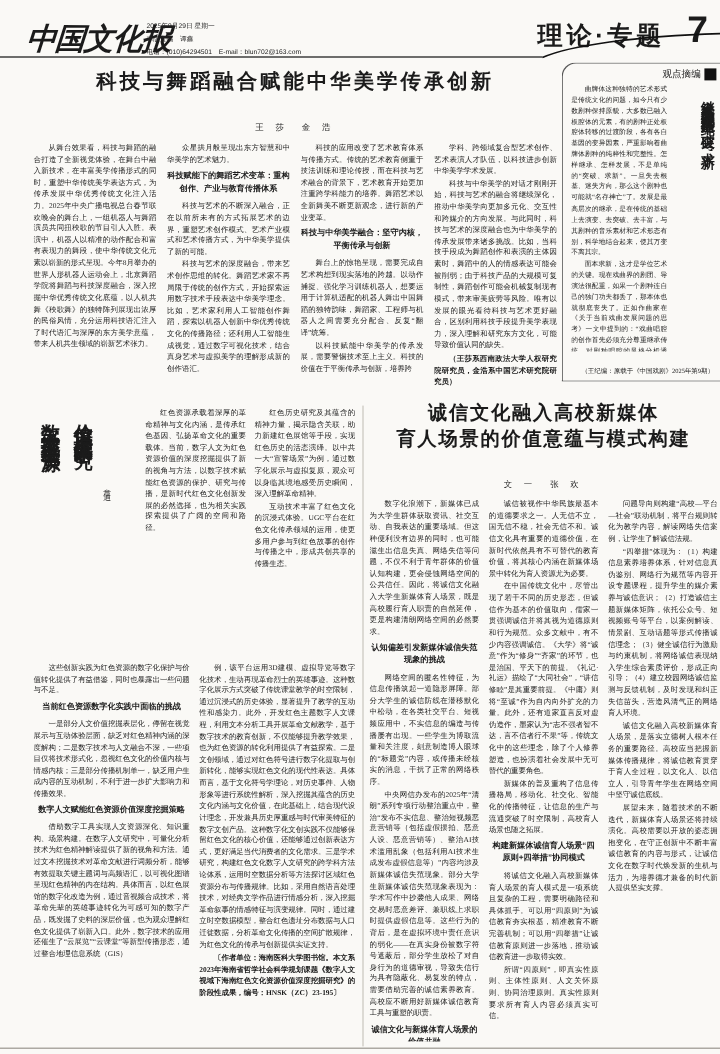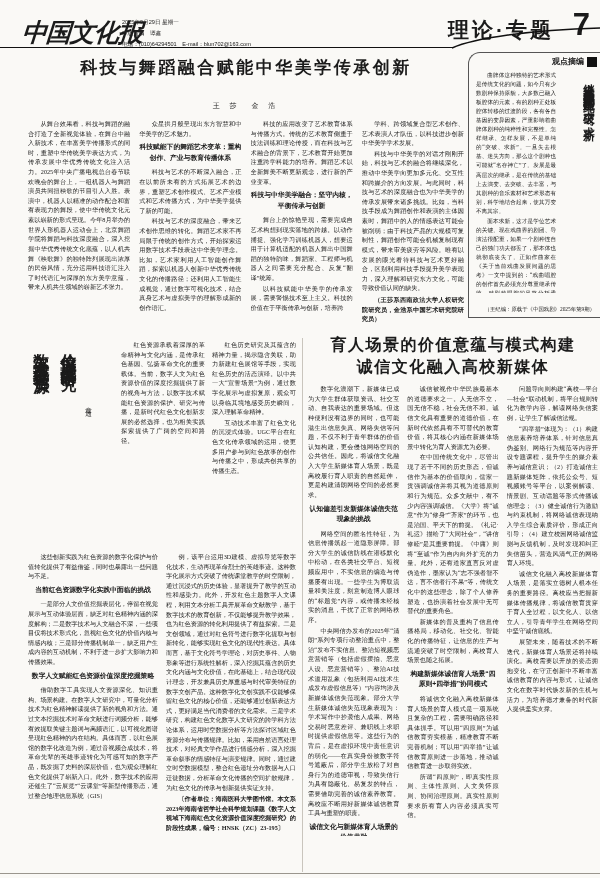--- a/index.html
+++ b/index.html
@@ -16,21 +16,21 @@
                  letter-spacing:3px;font-family:"Liberation Sans","DejaVu Sans",sans-serif;}
   .page-number{position:absolute;right:10px;top:7px;font-size:31px;font-weight:900;
                font-family:"Liberation Sans","DejaVu Sans",sans-serif;}
   .header-rule{position:absolute;left:0;top:47px;width:452px;border-top:1.6px solid #111;}
   .swoosh{position:absolute;left:440px;top:14px;}
 
   
   .sidebar{position:absolute;left:468px;top:52px;width:131px;height:264px;
            border:1px solid #555;border-right:none;border-top-left-radius:12px;}
   .badge-row{position:absolute;top:3px;right:3px;display:flex;align-items:center;gap:3px;}
-  .badge-text{font-size:8px;font-weight:700;font-family:"Liberation Sans","DejaVu Sans",sans-serif;color:#222;text-align:right;}
+  .badge-text{font-size:8px;font-weight:400;font-family:"Liberation Sans","DejaVu Sans",sans-serif;color:#222;text-align:right;}
   .badge-square{width:10px;height:10px;background:#111;}
   .sidebar-content{display:flex;height:222px;padding:18px 4px 0 7px;}
   .sidebar-body{width:80px;font-size:5.6px;line-height:1.62;text-align:justify;overflow:hidden;}
   .sidebar-vtitle{flex:1;writing-mode:vertical-rl;font-size:11.5px;font-weight:900;
                   letter-spacing:1.5px;line-height:1.25;padding-top:4px;
                   font-family:"Liberation Sans","DejaVu Sans",sans-serif;}
   .sidebar-source{position:absolute;bottom:4px;left:6px;right:5px;font-size:5.4px;text-align:right;}
 
   
   .para{text-indent:2em;margin:0 0 1px 0;}
@@ -154,23 +154,24 @@
         </div>
       <div class="bcol colbody">
           <p class="para">例，该平台运用3D建模、虚拟导览等数字化技术，生动再现革命烈士的英雄事迹。这种数字化展示方式突破了传统课堂教学的时空限制，通过沉浸式的历史体验，显著提升了教学的互动性和感染力。此外，开发红色主题数字人文课程，利用文本分析工具开展革命文献教学，基于数字技术的教育创新，不仅能够提升教学效果，也为红色资源的转化利用提供了有益探索。二是文创领域，通过对红色符号进行数字化提取与创新转化，能够实现红色文化的现代性表达。具体而言，基于文化符号学理论，对历史事件、人物形象等进行系统性解析，深入挖掘其蕴含的历史文化内涵与文化价值，在此基础上，结合现代设计理念，开发兼具历史厚重感与时代审美特征的数字文创产品。这种数字化文创实践不仅能够保留红色文化的核心价值，还能够通过创新表达方式，更好满足当代消费者的文化需求。三是学术研究，构建红色文化数字人文研究的跨学科方法论体系，运用时空数据分析等方法探讨区域红色资源分布与传播规律。比如，采用自然语言处理技术，对经典文学作品进行情感分析，深入挖掘革命叙事的情感特征与演变规律。同时，通过建立时空数据模型，整合红色遗址分布数据与人口迁徙数据，分析革命文化传播的空间扩散规律，为红色文化的传承与创新提供实证支持。</p>
           <p class="attrib">〔作者单位：海南医科大学图书馆。本文系2023年海南省哲学社会科学规划课题《数字人文视域下海南红色文化资源价值深度挖掘研究》的阶段性成果，编号：HNSK（ZC）23-195〕</p>
         </div>
     </div>
   </div>
 
   <div class="integrity-article">
     <div class="integrity-title">
+      <div>诚信文化融入高校新媒体</div>
       <div>育人场景的价值意蕴与模式构建</div>
-      <div>诚信文化融入高校新媒体</div>
     </div>
+    <div class="byline">文 一　张 欢</div>
     <div class="integrity-cols">
       <div class="col colbody">
           <p class="para">数字化浪潮下，新媒体已成为大学生群体获取资讯、社交互动、自我表达的重要场域。但这种便利没有边界的同时，也可能滋生出信息失真、网络失信等问题，不仅不利于青年群体的价值认知构建，更会侵蚀网络空间的公共信任。因此，将诚信文化融入大学生新媒体育人场景，既是高校履行育人职责的自然延伸，更是构建清朗网络空间的必然要求。</p>
           <p class="subhead">认知偏差引发新媒体诚信失范现象的挑战</p>
           <p class="para">网络空间的匿名性特征，为信息传播筑起一道隐形屏障。部分大学生的诚信防线在潜移默化中松动，在各类社交平台、短视频应用中，不实信息的编造与传播屡有出现。一些学生为博取流量和关注度，刻意制造博人眼球的“标题党”内容，或传播未经核实的消息，干扰了正常的网络秩序。</p>
           <p class="para">中央网信办发布的2025年“清朗”系列专项行动整治重点中，整治“发布不实信息、整治短视频恶意营销等（包括虚假摆拍、恶意人设、恶意营销等）、整治AI技术滥用乱象（包括利用AI技术生成发布虚假信息等）”内容均涉及新媒体诚信失范现象。部分大学生新媒体诚信失范现象表现为：学术写作中抄袭他人成果、网络交易时恶意差评、兼职线上求职时提供虚假信息等。这些行为的背后，是在虚拟环境中责任意识的弱化——在真实身份被数字符号遮蔽后，部分学生放松了对自身行为的道德审视，导致失信行为具有隐蔽化、易复发的特点，需要借助完善的诚信素养教育。高校应不断用好新媒体诚信教育工具与重塑的职责。</p>
           <p class="subhead">诚信文化与新媒体育人场景的价值共融</p>
         </div>
       <div class="col colbody">
           <p class="para">诚信被视作中华民族最基本的道德要求之一。人无信不立，国无信不稳，社会无信不和。诚信文化具有重要的道德价值，在新时代依然具有不可替代的教育价值，将其核心内涵在新媒体场景中转化为育人资源尤为必要。</p>

